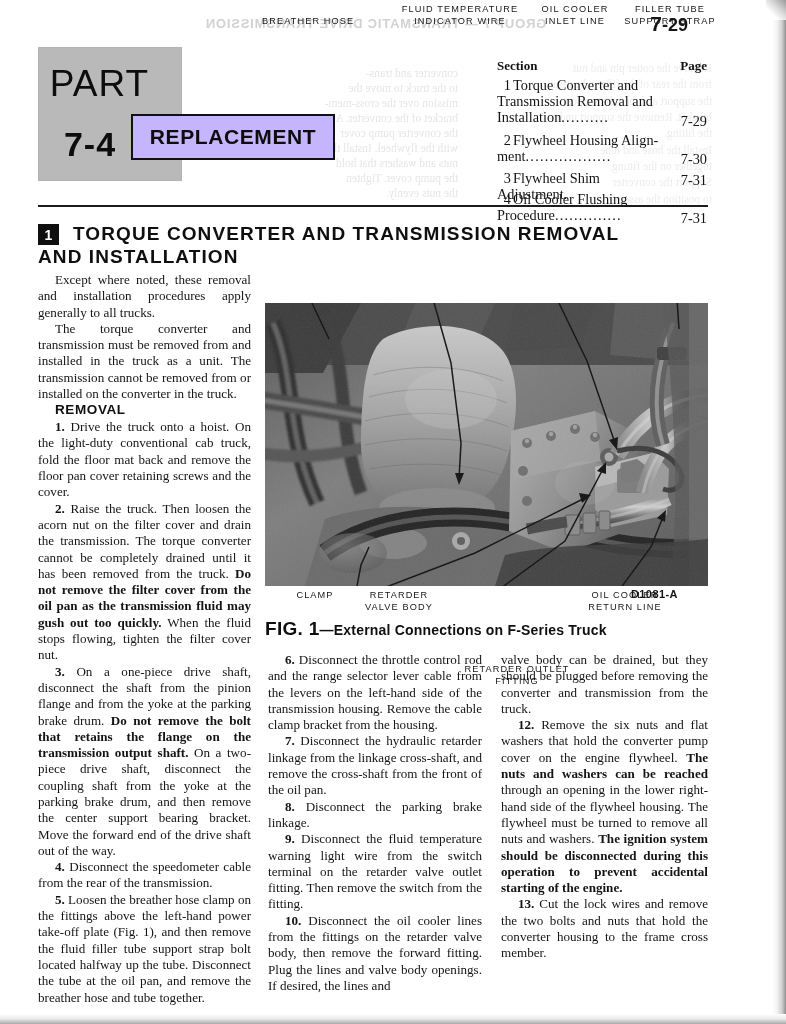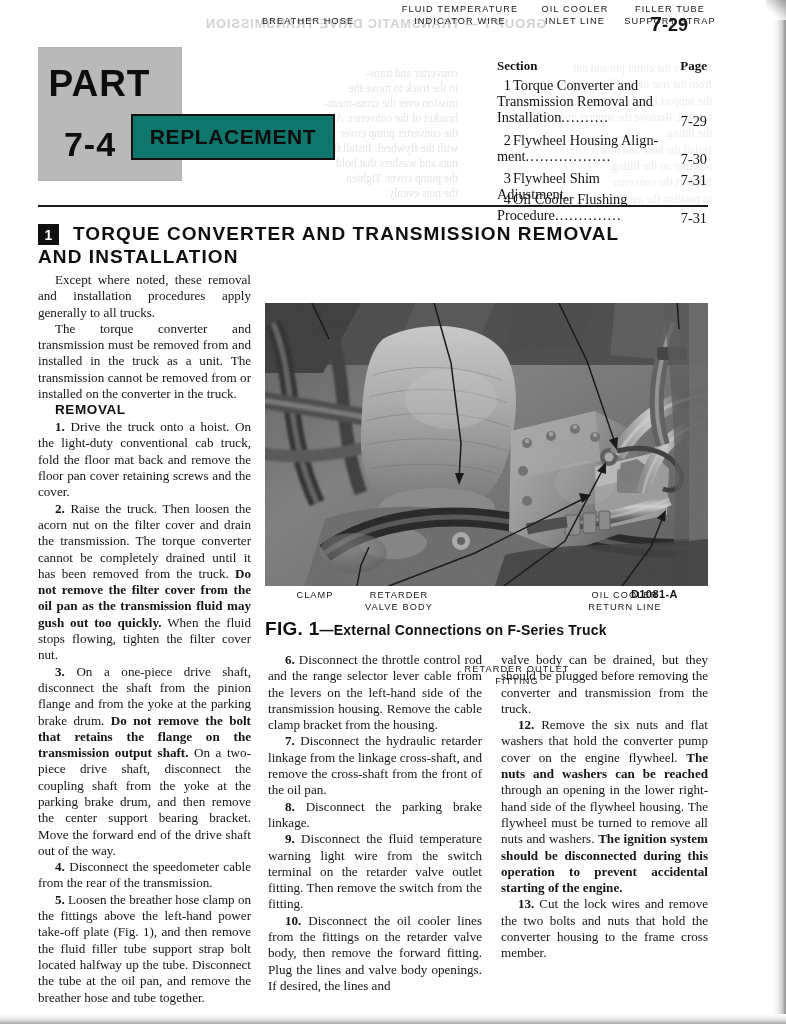--- a/index.html
+++ b/index.html
@@ -51,30 +51,30 @@
 
   
   .partbox{
     position:absolute;left:38px;top:47px;width:144px;height:134px;
     background:#b9b9b9;
     box-shadow:inset 0 0 0 1px #b2b2b2;
   }
   .partbox .part-word{
     position:absolute;left:0;top:16px;width:123px;text-align:center;
     font-family:"Liberation Sans", sans-serif;
-    font-weight:bold;font-size:37px;color:#0d0d0d;letter-spacing:1px;
+    font-weight:normal;font-size:37px;color:#0d0d0d;letter-spacing:1px;
   }
   .partbox .part-num{
     position:absolute;left:0;top:78px;width:104px;text-align:center;
     font-family:"Liberation Sans", sans-serif;
     font-weight:bold;font-size:34px;color:#0d0d0d;letter-spacing:1px;
   }
   .replbox{
     position:absolute;left:131px;top:114px;width:200px;height:42px;
-    background:#0f766e;border:2px solid #111;
+    background:#c4b5fd;border:2px solid #111;
     display:flex;align-items:center;justify-content:center;
   }
   .replbox span{
     font-family:"Liberation Sans", sans-serif;
     font-weight:bold;font-size:21px;color:#0d0d0d;letter-spacing:.6px;
   }
 
   
   .toc{position:absolute;left:497px;top:58px;width:210px;}
   .toc-head{display:flex;justify-content:space-between;

